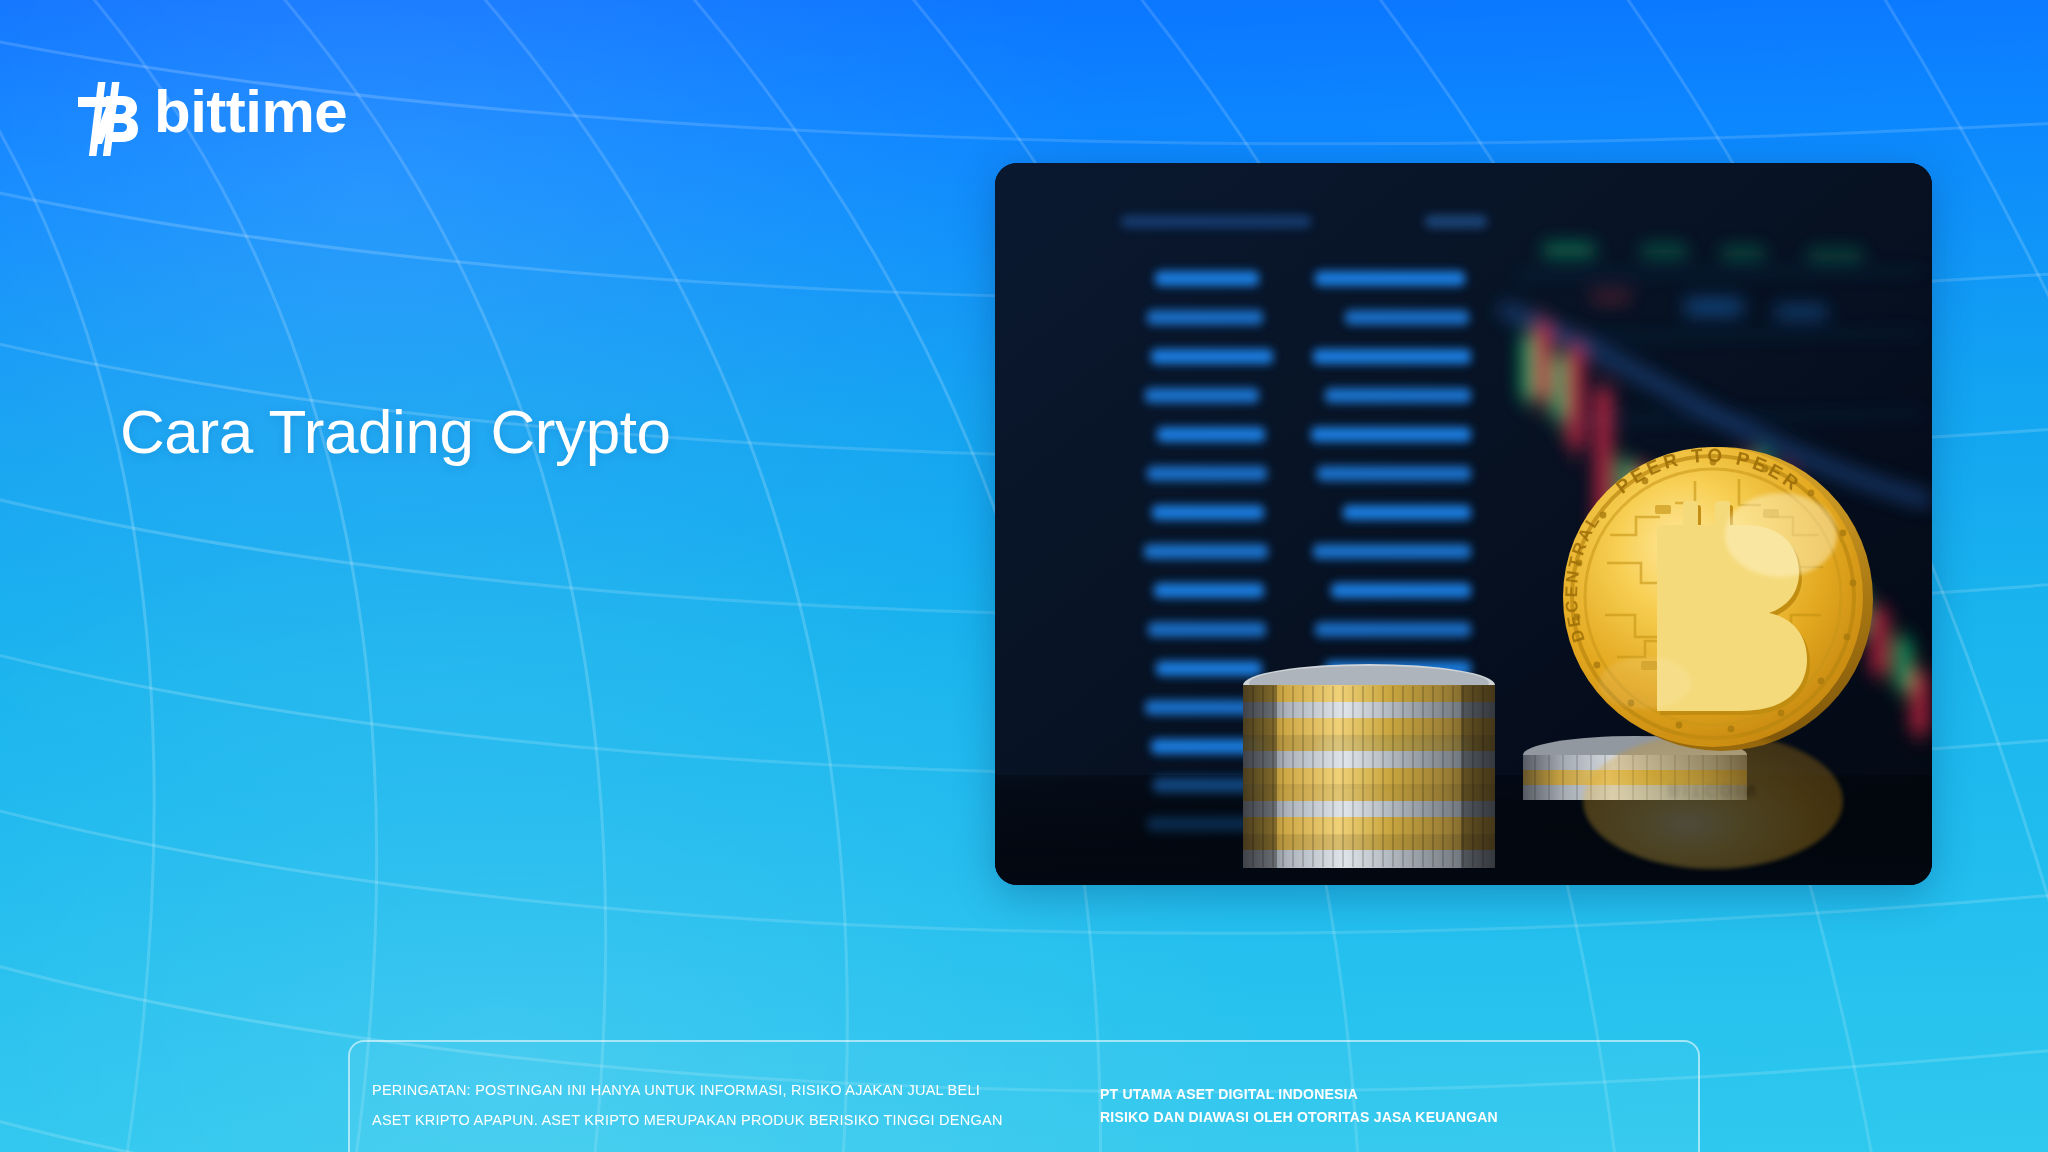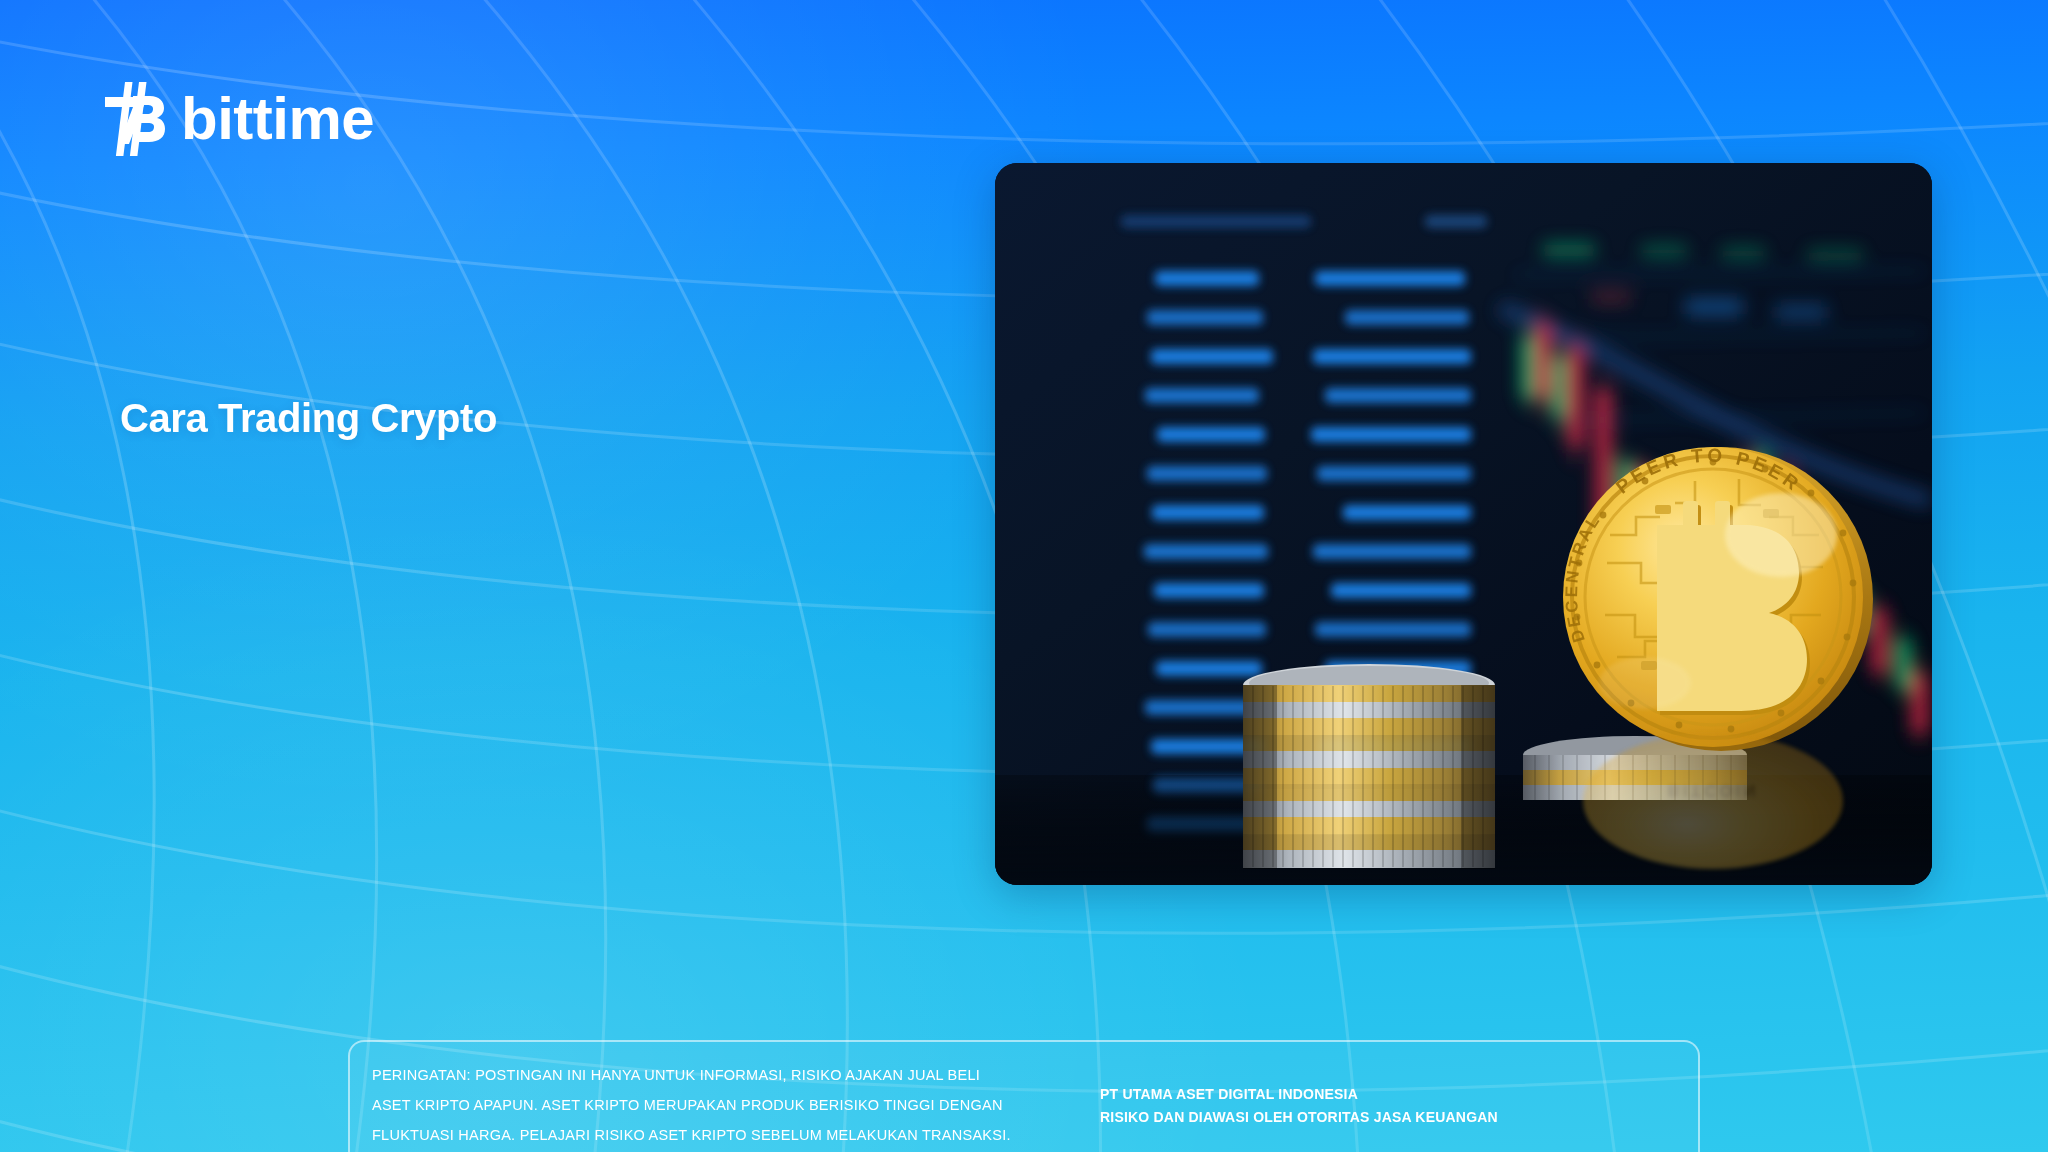--- a/index.html
+++ b/index.html
@@ -45,45 +45,44 @@
     position:absolute;
     left:-300px; bottom:-520px;
     width:1600px; height:1200px;
     background:radial-gradient(ellipse at 50% 50%, rgba(255,255,255,0.10) 0%, rgba(255,255,255,0) 68%);
     pointer-events:none;
   }
 
   
   .logo {
     position:absolute;
-    left:103px; top:82px;
+    left:76px; top:82px;
     display:flex;
-    align-items:center;
     gap:16px;
     height:74px;
   }
   .logo-mark { width:62px; height:74px; display:block; }
   .logo-word {
     font-size:60px;
     font-weight:700;
     letter-spacing:-0.5px;
     color:#FFFFFF;
     line-height:1;
     font-family:"Liberation Sans", sans-serif;
   }
 
   
   .headline {
     position:absolute;
     left:120px;
     top:392px;
     width:760px;
     color:#FFFFFF;
-    font-size:40px;
-    font-weight:700;
+    font-size:62px;
+    font-weight:400;
     line-height:1.30;
     letter-spacing:-0.4px;
     text-shadow:0 2px 10px rgba(0,60,130,0.16);
   }
   .headline .hl-line { display:block; white-space:nowrap; }
 
   
   .photo-card {
     position:absolute;
     left:995px;
@@ -534,21 +533,20 @@
 
       <rect width="937" height="722" fill="none"></rect>
       <rect width="937" height="722" fill="radial-gradient(#000,#000)" opacity="0"></rect>
     </svg>
   </div>
 
   <div class="disclaimer">
     <div class="disc-left">
       <span>PERINGATAN: POSTINGAN INI HANYA UNTUK INFORMASI, RISIKO AJAKAN JUAL BELI</span>
       <span>ASET KRIPTO APAPUN. ASET KRIPTO MERUPAKAN PRODUK BERISIKO TINGGI DENGAN</span>
-      <span>FLUKTUASI HARGA. PELAJARI RISIKO ASET KRIPTO SEBELUM MELAKUKAN TRANSAKSI.</span>
     </div>
     <div class="disc-right">
       <span>PT UTAMA ASET DIGITAL INDONESIA</span>
       <span>RISIKO DAN DIAWASI OLEH OTORITAS JASA KEUANGAN</span>
     </div>
   </div>
 
 </div>
 
 </body></html>

